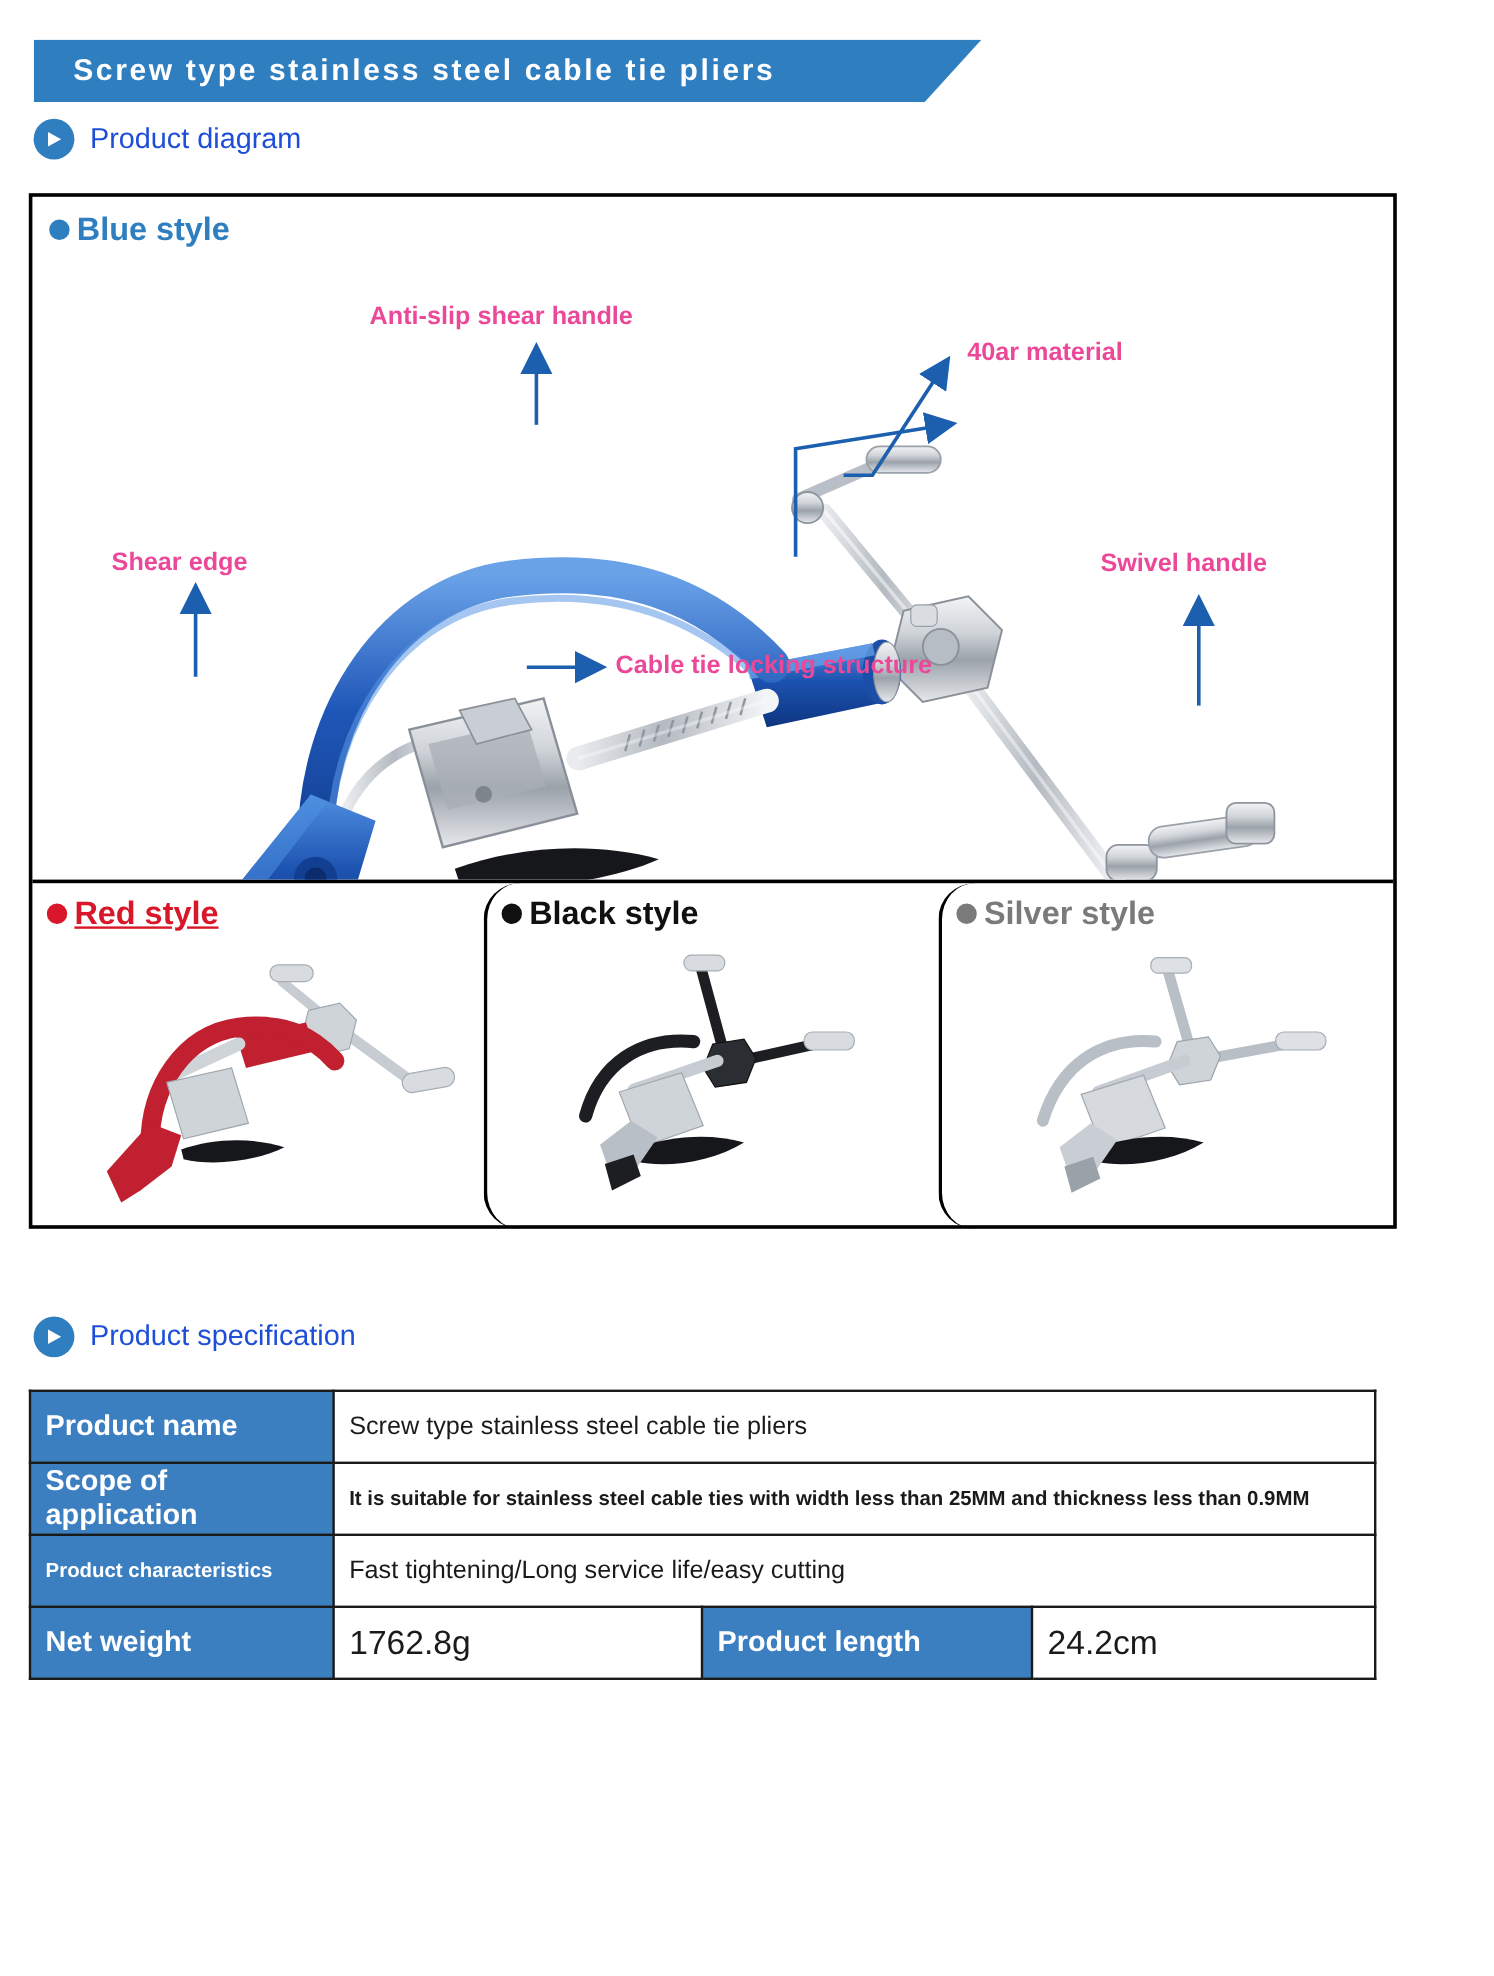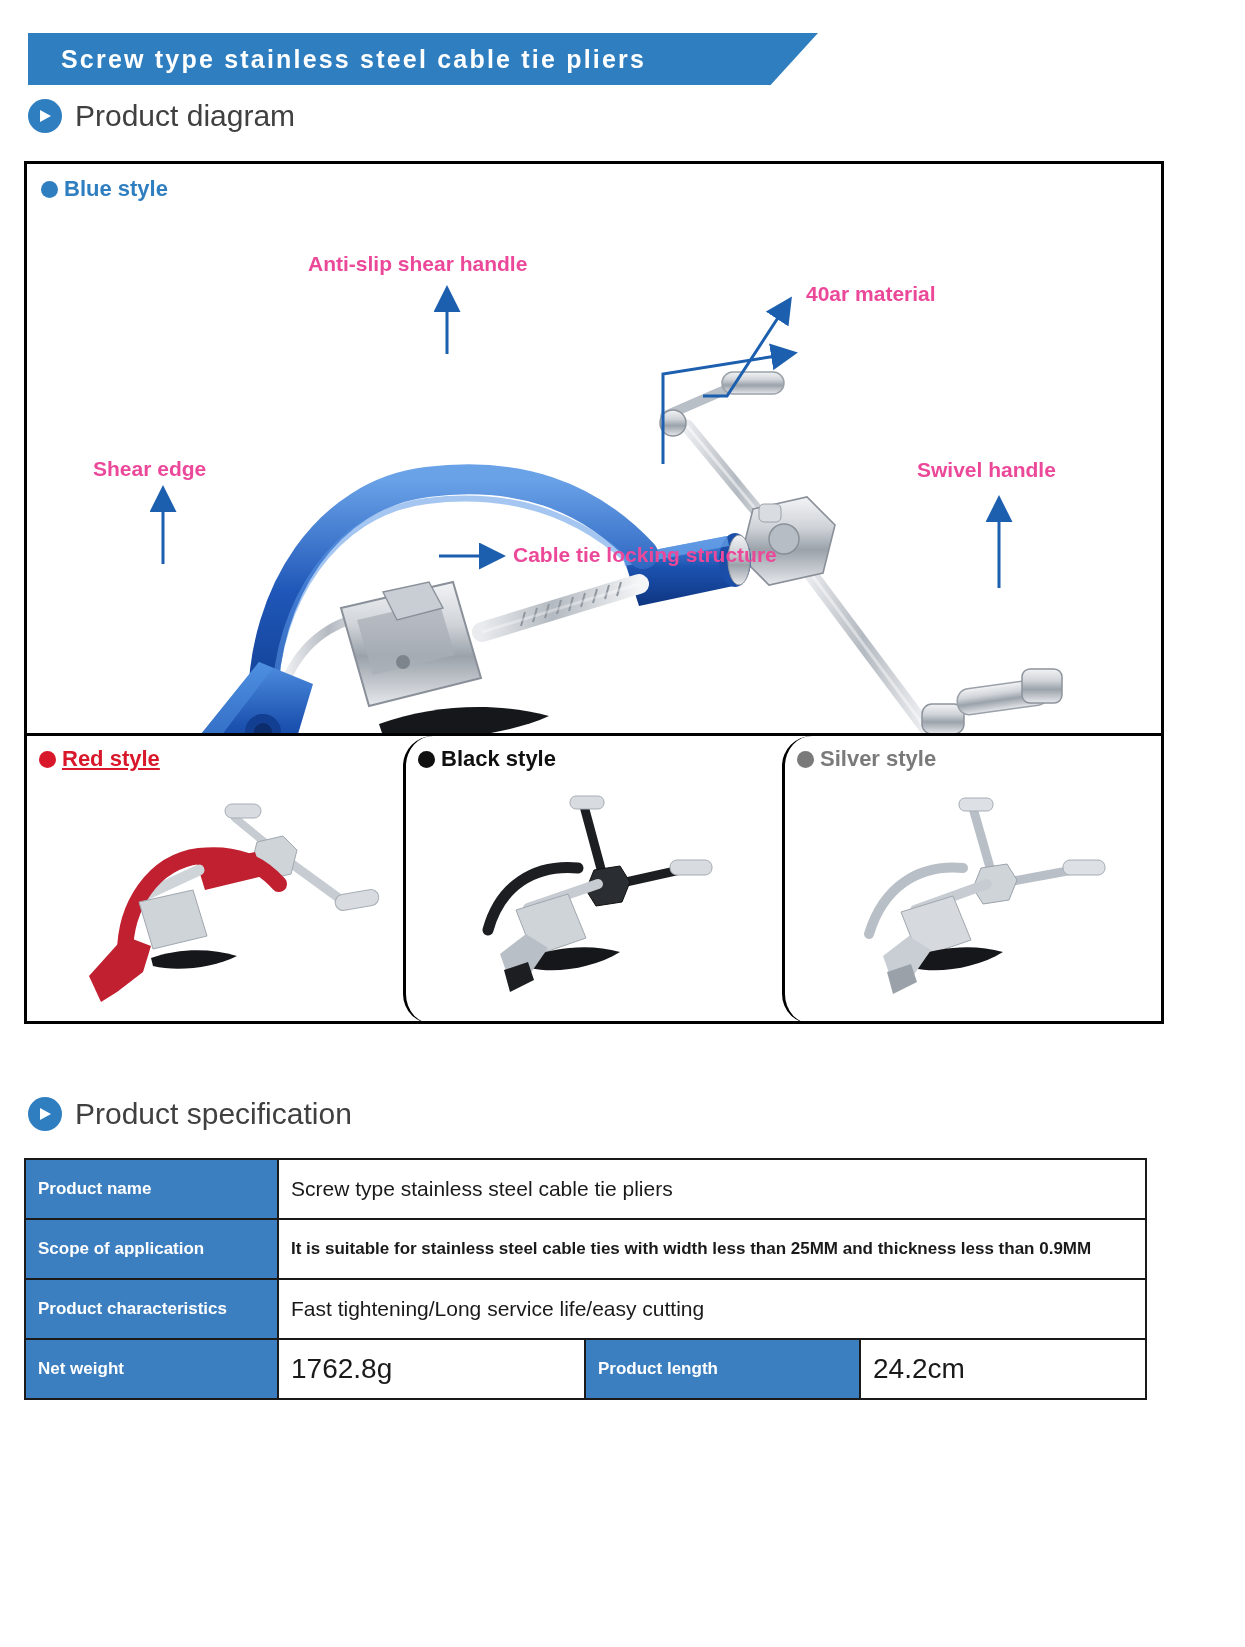--- a/index.html
+++ b/index.html
@@ -52,22 +52,22 @@
     width: 34px; height: 34px;
     border-radius: 50%;
     background: #2f7ec0;
     display: flex;
     align-items: center;
     justify-content: center;
     flex: 0 0 auto;
   }
   .sec-bullet svg { display: block; }
   .sec-title {
-    font-size: 30px;
-    color: #404040;
+    font-size: 24px;
+    color: #1d4ed8;
     font-weight: normal;
     white-space: nowrap;
   }
 
   
   .diagram-box {
     position: absolute;
     left: 24px; top: 161px;
     width: 1140px; height: 863px;
     border: 3px solid #000;
@@ -77,21 +77,21 @@
     position: absolute;
     left: 0; top: 0;
     width: 100%; height: 572px;
     border-bottom: 3px solid #000;
   }
   .style-label {
     position: absolute;
     display: flex;
     align-items: center;
     gap: 6px;
-    font-size: 22px;
+    font-size: 27px;
     font-weight: bold;
     white-space: nowrap;
   }
   .dot {
     width: 17px; height: 17px;
     border-radius: 50%;
     display: inline-block;
   }
   .blue-label { left: 14px; top: 12px; color: #2f7ec0; }
   .blue-label .dot { background: #2f7ec0; }
@@ -152,21 +152,21 @@
   }
   .spec-table td {
     border: 2px solid #1a1a1a;
     padding: 0 12px;
     vertical-align: middle;
   }
   .k {
     background: #3c7fc0;
     color: #ffffff;
     font-weight: bold;
-    font-size: 17px;
+    font-size: 24px;
     height: 60px;
   }
   .k.small { font-size: 17px; margin-top: 26px; }
   .v {
     background: #ffffff;
     color: #1a1a1a;
     font-size: 21px;
     height: 60px;
   }
   .v.big { font-size: 28px; }

